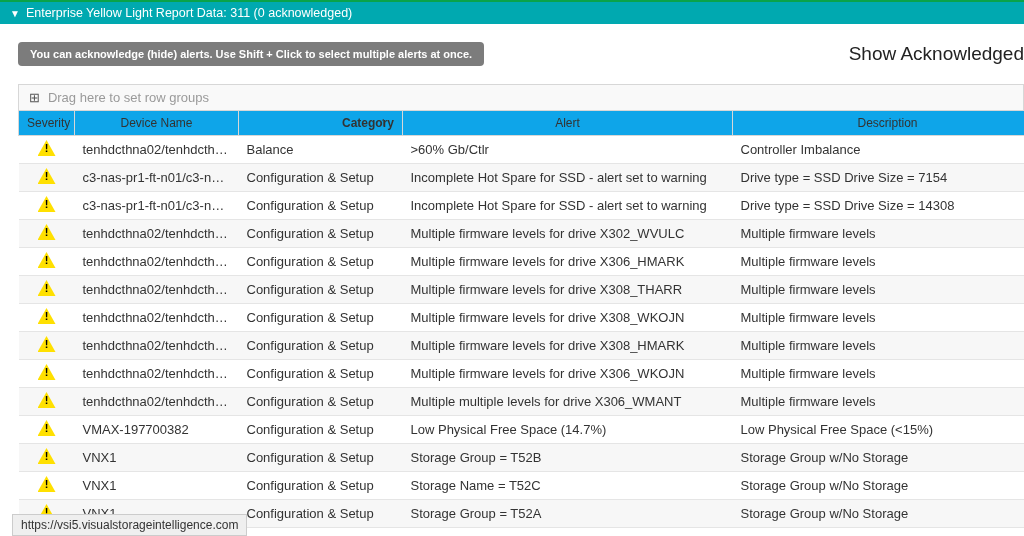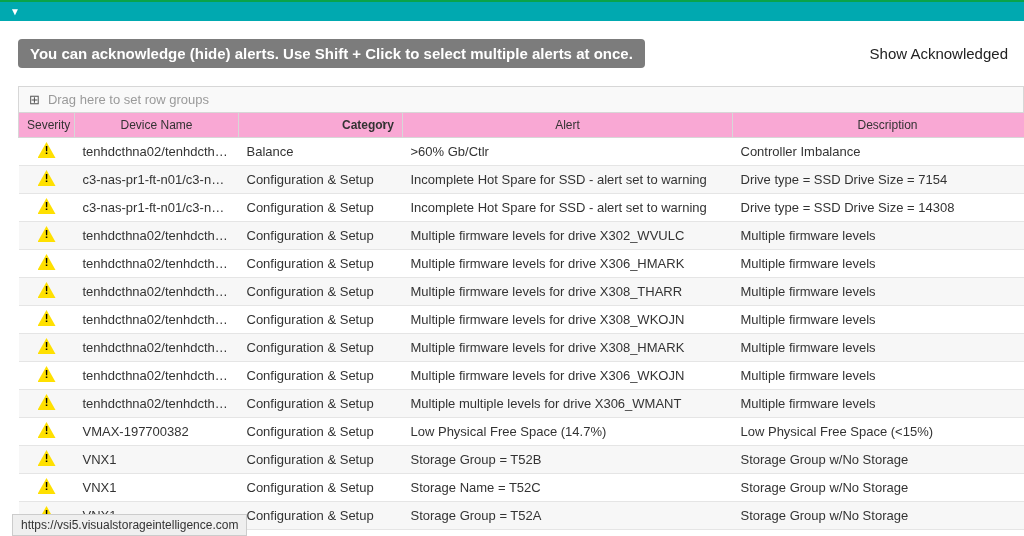--- a/index.html
+++ b/index.html
@@ -34,27 +34,27 @@
     align-items: center;
     justify-content: space-between;
     padding-right: 0;
     margin-bottom: 18px;
   }
   .hint-pill {
     background: #7c7c7c;
     color: #fff;
     border-radius: 4px;
     padding: 6px 12px;
-    font-size: 15px;
+    font-size: 11px;
     font-weight: 600;
   }
   .show-ack {
-    font-size: 15px;
+    font-size: 19px;
     color: #222;
-    padding-right: 16px;
+    padding-right: 0;
   }
   .group-bar {
     border: 1px solid #d7d7d7;
     border-bottom: none;
     background: #f9f9f9;
     display: flex;
     align-items: center;
     padding: 5px 10px;
     color: #9a9a9a;
     font-size: 13px;
@@ -63,21 +63,21 @@
   .group-bar .grp-icon {
     font-size: 13px;
     color: #555;
   }
   table.grid {
     border-collapse: collapse;
     width: 100%;
     table-layout: fixed;
   }
   table.grid th {
-    background: #f9a8d4;
+    background: #0ea5e9;
     border: 1px solid #d7d7d7;
     font-size: 12px;
     color: #333;
     font-weight: 400;
     padding: 5px 8px;
     text-align: center;
     position: relative;
   }
   table.grid th.cat {
     text-align: right;
@@ -137,20 +137,21 @@
     padding: 3px 8px;
     font-size: 12px;
     color: #333;
   }
 </style>
 </head>
 <body>
 
 <div class="topbar">
   <span class="caret">▼</span>
+  <span>Enterprise Yellow Light Report Data: 311 (0 acknowledged)</span>
 </div>
 
 <div class="content-wrap">
 
   <div class="hint-row">
     <div class="hint-pill">You can acknowledge (hide) alerts. Use Shift + Click to select multiple alerts at once.</div>
     <div class="show-ack">Show Acknowledged</div>
   </div>
 
   <div class="group-bar">

